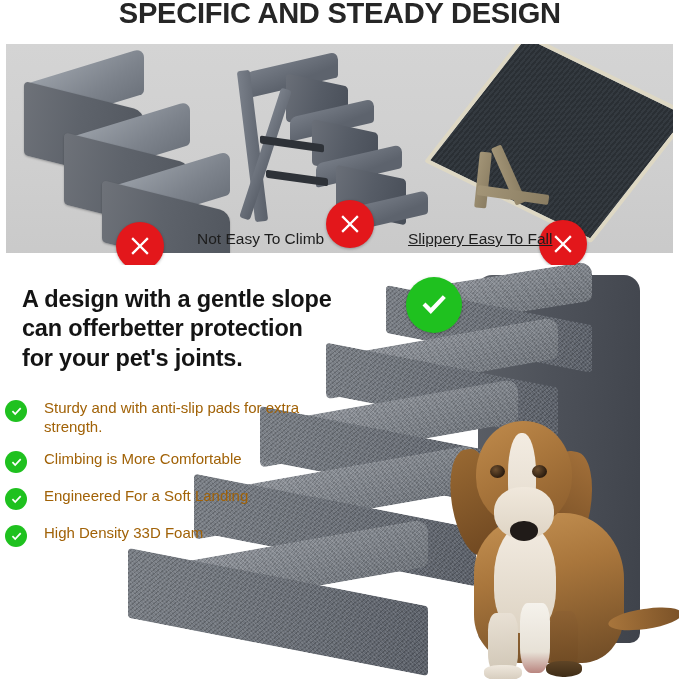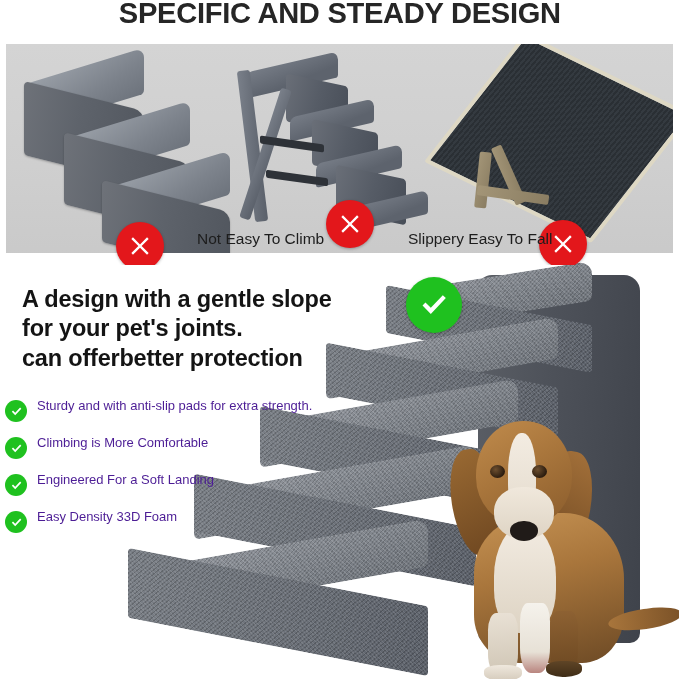--- a/index.html
+++ b/index.html
@@ -178,24 +178,24 @@
     width: 22px;
     height: 22px;
     border-radius: 50%;
     background: #1fc11f;
     display: flex;
     align-items: center;
     justify-content: center;
     margin-top: 2px;
   }
   .feature-text {
-    margin-left: 10px;
-    font-size: 13px;
+    margin-left: 17px;
+    font-size: 15px;
     line-height: 1.28;
-    color: #4c1d95;
+    color: #a16207;
   }
 
   
   #hero-product {
     position: absolute;
     top: 0;
     left: 178px;
     width: 501px;
     height: 426px;
   }
@@ -363,21 +363,21 @@
       <div class="ramp-leg" style="left:34px; top:146px; width:72px; height:10px; transform:rotate(8deg);"></div>
 
       <div class="badge badge-x" style="left:96px; top:176px; width:48px; height:48px;">
         <svg width="26" height="26" viewBox="0 0 24 24">
           <path d="M5.5 4 L12 10.5 L18.5 4 L20 5.5 L13.5 12 L20 18.5 L18.5 20 L12 13.5 L5.5 20 L4 18.5 L10.5 12 L4 5.5 Z" fill="#ffffff"></path>
         </svg>
       </div>
     </div>
 
     <div class="bad-caption" style="left:191px; top:186px;">Not Easy To Climb</div>
-    <div class="bad-caption" style="left:402px; top:186px;">Slippery Easy To Fall</div>
+    <div class="bad-caption" style="left:402px; top:186px;text-decoration:underline;">Slippery Easy To Fall</div>
   </div>
 
   <div id="hero-panel">
 
     <div id="hero-product">
       <div id="hero-side"></div>
 
       <div class="hero-step" style="left:208px; top:24px;  width:206px; height:40px; transform:skewY(-9deg);"></div>
       <div class="hero-riser" style="left:208px; top:52px;  width:206px; height:48px; transform:skewY(11deg);"></div>
       <div class="hero-step" style="left:148px; top:84px;  width:232px; height:42px; transform:skewY(-10deg);"></div>
@@ -410,22 +410,22 @@
 
       <div class="badge badge-ok" style="left:228px; top:24px; width:56px; height:56px;">
         <svg width="32" height="32" viewBox="0 0 24 24">
           <path d="M3.4 12.4 L5.6 10.1 L9.6 14.1 L18.6 4.6 L20.9 6.8 L9.6 18.7 Z" fill="#ffffff"></path>
         </svg>
       </div>
     </div>
 
     <div id="headline">
       <div>A design with a gentle slope</div>
+      <div>can offerbetter protection</div>
       <div>for your pet's joints.</div>
-      <div>can offerbetter protection</div>
     </div>
 
     <div id="feature-list">
 
       <div class="feature-row">
         <div class="feature-check">
           <svg width="13" height="13" viewBox="0 0 24 24">
             <path d="M3.4 12.4 L5.6 10.1 L9.6 14.1 L18.6 4.6 L20.9 6.8 L9.6 18.7 Z" fill="#ffffff"></path>
           </svg>
         </div>
@@ -449,20 +449,20 @@
         </div>
         <div class="feature-text">Engineered For a Soft Landing</div>
       </div>
 
       <div class="feature-row">
         <div class="feature-check">
           <svg width="13" height="13" viewBox="0 0 24 24">
             <path d="M3.4 12.4 L5.6 10.1 L9.6 14.1 L18.6 4.6 L20.9 6.8 L9.6 18.7 Z" fill="#ffffff"></path>
           </svg>
         </div>
-        <div class="feature-text">Easy Density 33D Foam</div>
+        <div class="feature-text">High Density 33D Foam</div>
       </div>
 
 
     </div>
   </div>
 
 </div>
 
 </body></html>

